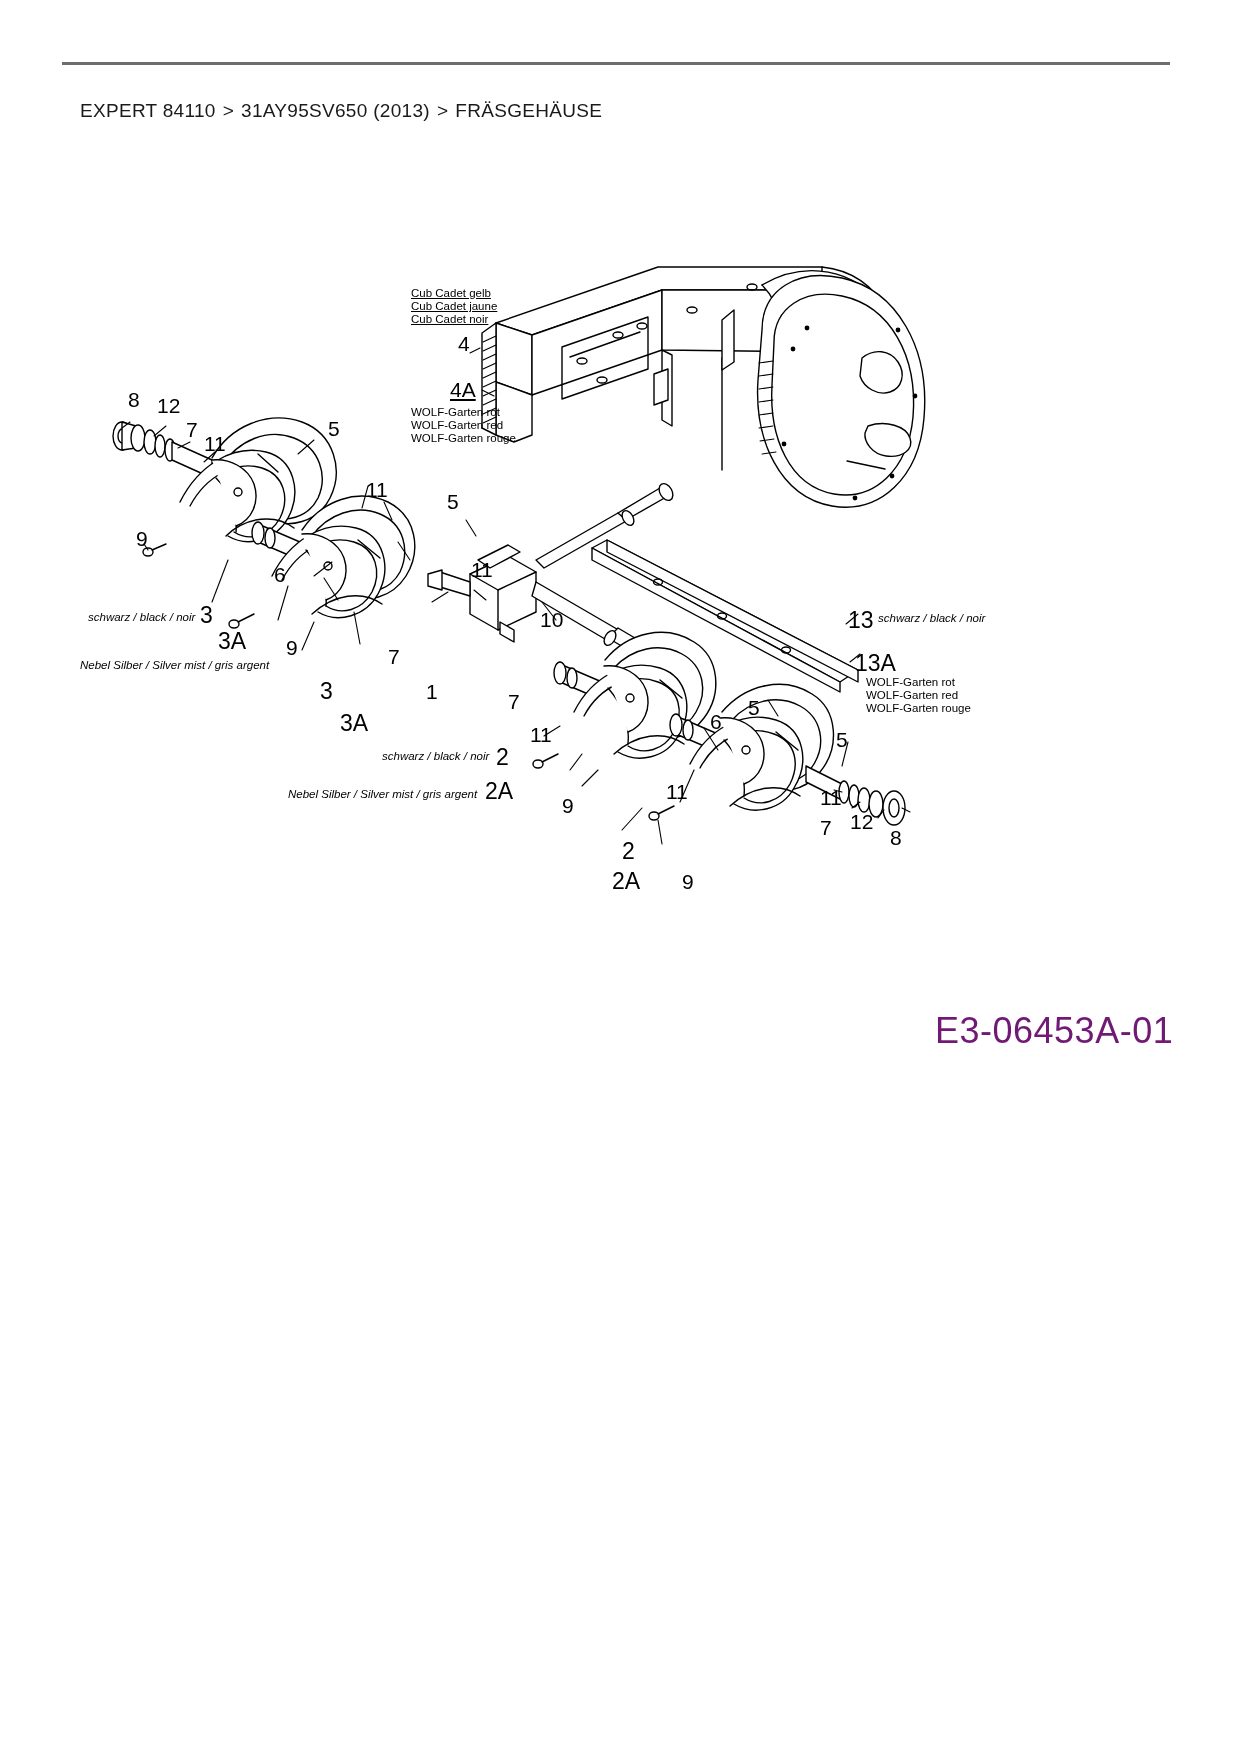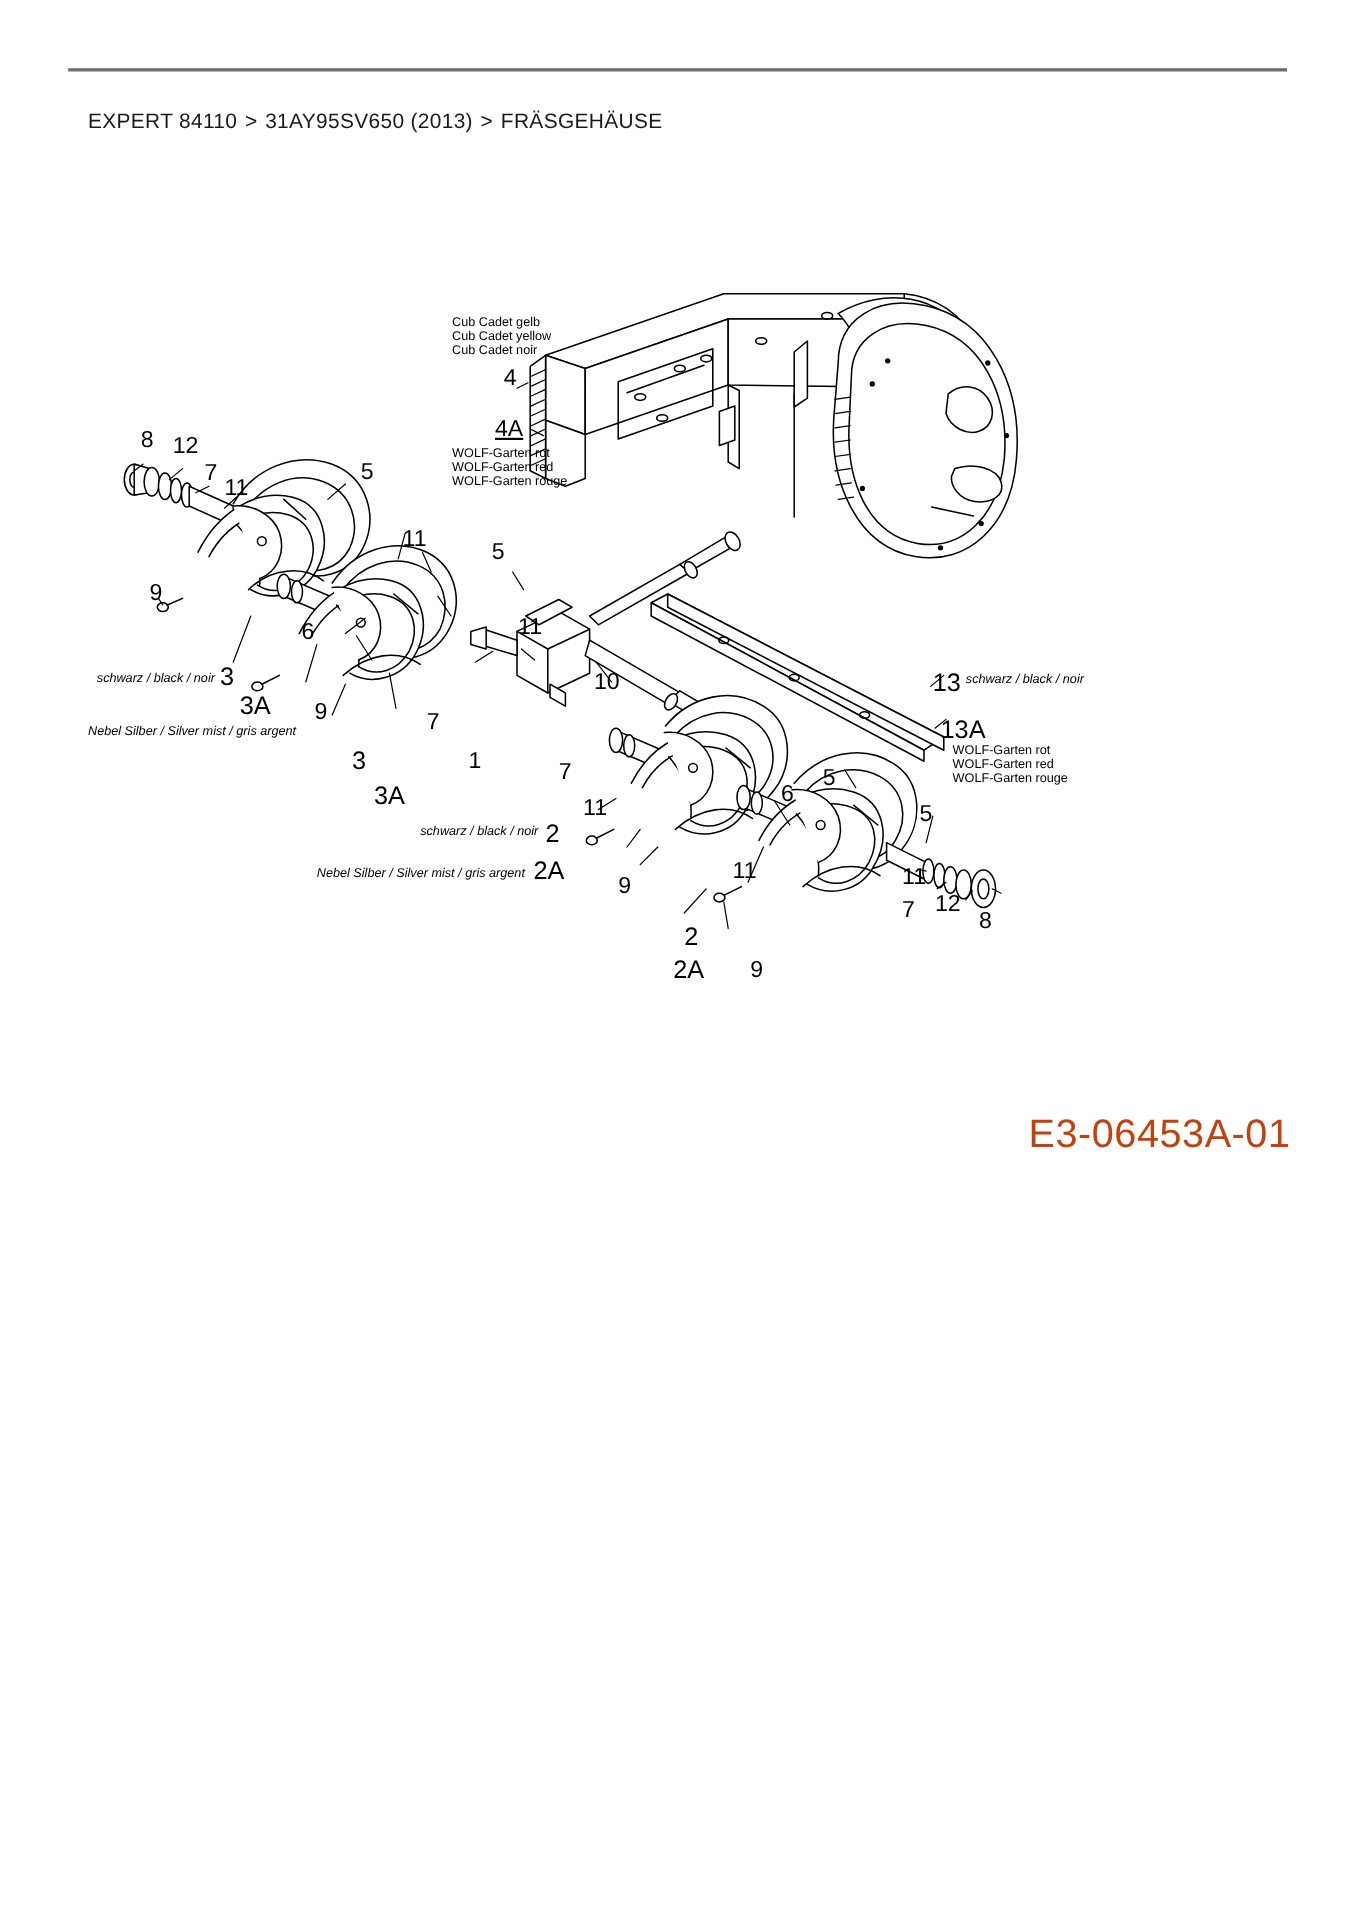--- a/index.html
+++ b/index.html
@@ -51,21 +51,21 @@
   .diagram-area svg {
     display: block;
   }
   .drawing-code {
     position: absolute;
     left: 935px;
     top: 1010px;
     font-size: 36px;
     letter-spacing: 0.5px;
     font-family: "Liberation Sans", sans-serif;
-    color: #c2410c;
+    color: #701a75;
   }
   .lbl {
     position: absolute;
     white-space: nowrap;
     font-family: "Liberation Sans", sans-serif;
     color: #000;
   }
   .callout {
     font-size: 21px;
     font-weight: 400;
@@ -363,23 +363,23 @@
   <div class="lbl callout-big" style="left:612px; top:868px;">2A</div>
   <div class="lbl callout" style="left:682px; top:870px;">9</div>
   <div class="lbl callout" style="left:710px; top:710px;">6</div>
   <div class="lbl callout" style="left:748px; top:696px;">5</div>
   <div class="lbl callout" style="left:836px; top:728px;">5</div>
   <div class="lbl callout" style="left:820px; top:786px;">11</div>
   <div class="lbl callout" style="left:820px; top:816px;">7</div>
   <div class="lbl callout" style="left:850px; top:810px;">12</div>
   <div class="lbl callout" style="left:890px; top:826px;">8</div>
 
-  <div class="lbl note" style="left:411px; top:287px;">
+  <div class="lbl note" style="left:411px; top:287px;text-decoration:underline;">
     <div>Cub Cadet gelb</div>
-    <div>Cub Cadet yellow</div>
+    <div>Cub Cadet jaune</div>
     <div>Cub Cadet noir</div>
   </div>
 
   <div class="lbl note" style="left:411px; top:406px;">
     <div>WOLF-Garten rot</div>
     <div>WOLF-Garten red</div>
     <div>WOLF-Garten rouge</div>
   </div>
 
   <div class="lbl note" style="left:866px; top:676px;">

